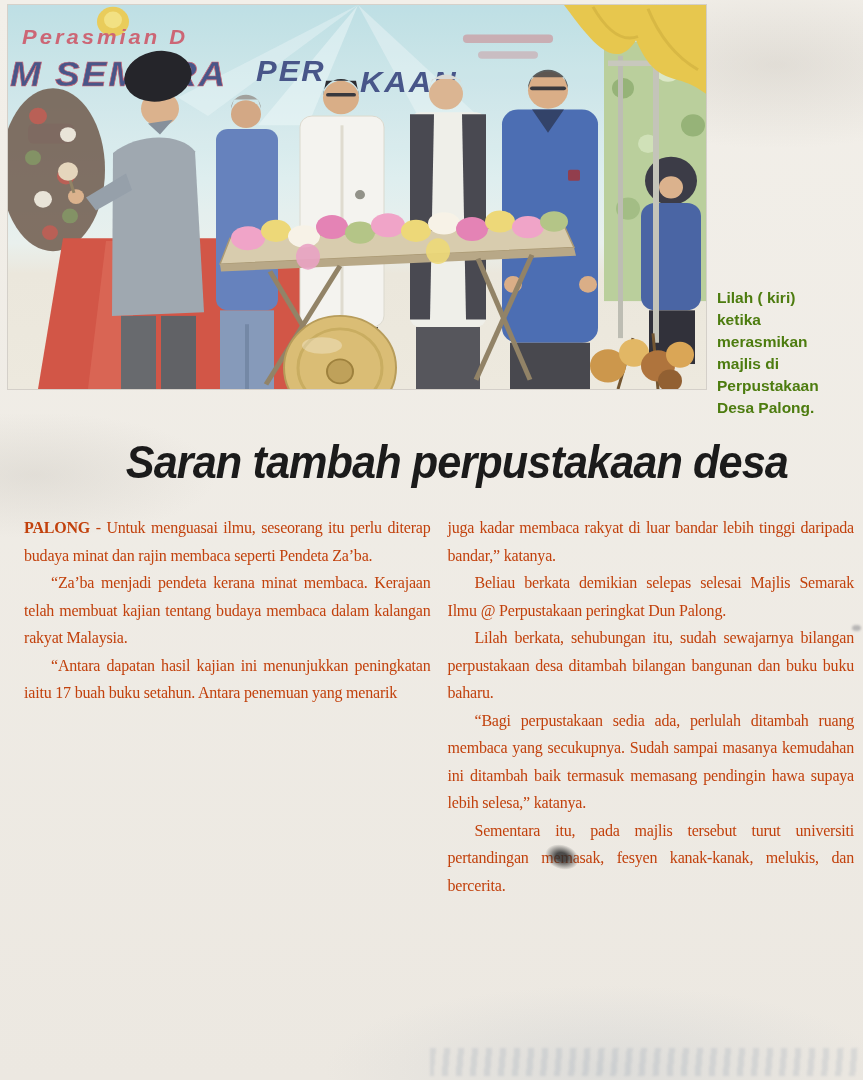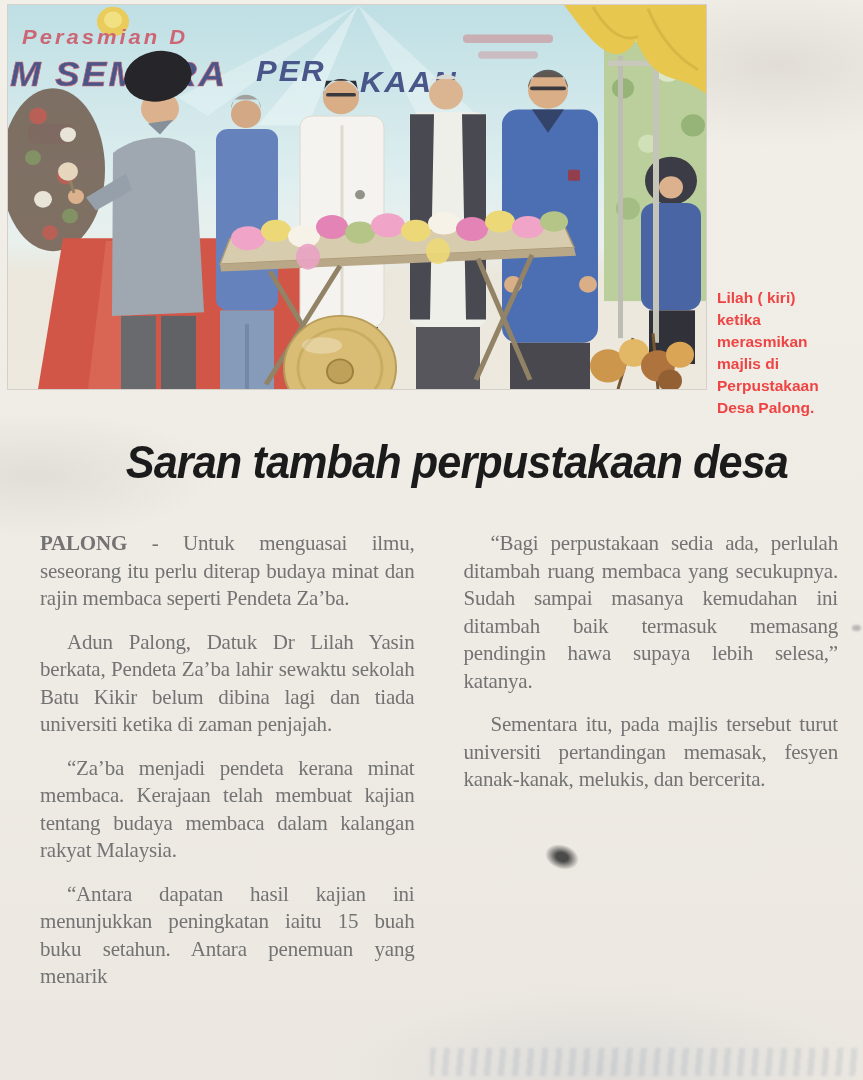--- a/index.html
+++ b/index.html
@@ -11,38 +11,38 @@
       radial-gradient(ellipse 400px 120px at 70% 99%, rgba(175,185,195,.25), rgba(175,185,195,0) 70%),
       linear-gradient(#f2efe9,#ece8e1);
     font-family:"Liberation Serif", serif;
     color:#161616;
   }
   .photo-wrap{position:absolute;left:8px;top:5px;width:698px;height:384px;outline:1px solid rgba(160,155,145,.35);}
   .photo-wrap svg{display:block;width:100%;height:100%;}
   .caption{
     position:absolute;left:717px;top:287px;width:126px;
     font-family:"Liberation Sans", sans-serif;font-weight:bold;
-    font-size:15.5px;line-height:22px;color:#ef4444;
+    font-size:15.5px;line-height:22px;color:#4d7c0f;
   }
   .headline-row{position:absolute;left:0;top:434px;width:863px;text-align:center;padding-left:25px;}
   .headline{
     display:inline-block;margin:0;
     font-family:"Liberation Sans", sans-serif;font-weight:bold;font-style:italic;
     font-size:47px;letter-spacing:-1px;color:#1b1b1b;
     transform:scaleX(.92);transform-origin:center;
     white-space:nowrap;
   }
   .article{
     position:absolute;left:24px;top:514px;width:830px;
     display:flex;gap:17px;
   }
   .col{width:50%;}
   .para{
-    margin:16px;font-size:21px;line-height:27.5px;text-align:justify;
-    letter-spacing:-0.2px;color:#737373;
+    margin:0;font-size:16px;line-height:27.5px;text-align:justify;
+    letter-spacing:-0.2px;color:#c2410c;
   }
   .para.indent{text-indent:27px;}
   .lead{font-weight:bold;}
   .ink-blot{
     position:absolute;left:545px;top:845px;width:34px;height:24px;border-radius:50%;
     background:radial-gradient(ellipse at center,#2e2e2e 25%,rgba(46,46,46,0) 72%);
     transform:rotate(18deg);opacity:.85;
   }
   .bottom-streaks{
     position:absolute;left:430px;top:1048px;width:433px;height:28px;
@@ -222,25 +222,27 @@
 
 <div class="caption">Lilah ( kiri) ketika merasmikan majlis di Perpustakaan Desa Palong.</div>
 
 <div class="headline-row">
   <h1 class="headline">Saran tambah perpustakaan desa</h1>
 </div>
 
 <div class="article">
   <div class="col">
     <p class="para"><span class="lead">PALONG</span><span> - Untuk menguasai ilmu, seseorang itu perlu diterap budaya minat dan rajin membaca seperti Pendeta Za’ba.</span></p>
-    <p class="para indent">Adun Palong, Datuk Dr Lilah Yasin berkata, Pendeta Za’ba lahir sewaktu sekolah Batu Kikir belum dibina lagi dan tiada universiti ketika di zaman penjajah.</p>
     <p class="para indent">“Za’ba menjadi pendeta kerana minat membaca. Kerajaan telah membuat kajian tentang budaya membaca dalam kalangan rakyat Malaysia.</p>
-    <p class="para indent">“Antara dapatan hasil kajian ini menunjukkan peningkatan iaitu 15 buah buku setahun. Antara penemuan yang menarik</p>
+    <p class="para indent">“Antara dapatan hasil kajian ini menunjukkan peningkatan iaitu 17 buah buku setahun. Antara penemuan yang menarik</p>
   </div>
   <div class="col">
+    <p class="para">juga kadar membaca rakyat di luar bandar lebih tinggi daripada bandar,” katanya.</p>
+    <p class="para indent">Beliau berkata demikian selepas selesai Majlis Semarak Ilmu @ Perpustakaan peringkat Dun Palong.</p>
+    <p class="para indent">Lilah berkata, sehubungan itu, sudah sewajarnya bilangan perpustakaan desa ditambah bilangan bangunan dan buku buku baharu.</p>
     <p class="para indent">“Bagi perpustakaan sedia ada, perlulah ditambah ruang membaca yang secukupnya. Sudah sampai masanya kemudahan ini ditambah baik termasuk memasang pendingin hawa supaya lebih selesa,” katanya.</p>
     <p class="para indent">Sementara itu, pada majlis tersebut turut universiti pertandingan memasak, fesyen kanak-kanak, melukis, dan bercerita.</p>
   </div>
 </div>
 
 <div class="ink-blot"></div>
 <div class="bottom-streaks"></div>
 <div class="speck"></div>
 
 </body></html>

